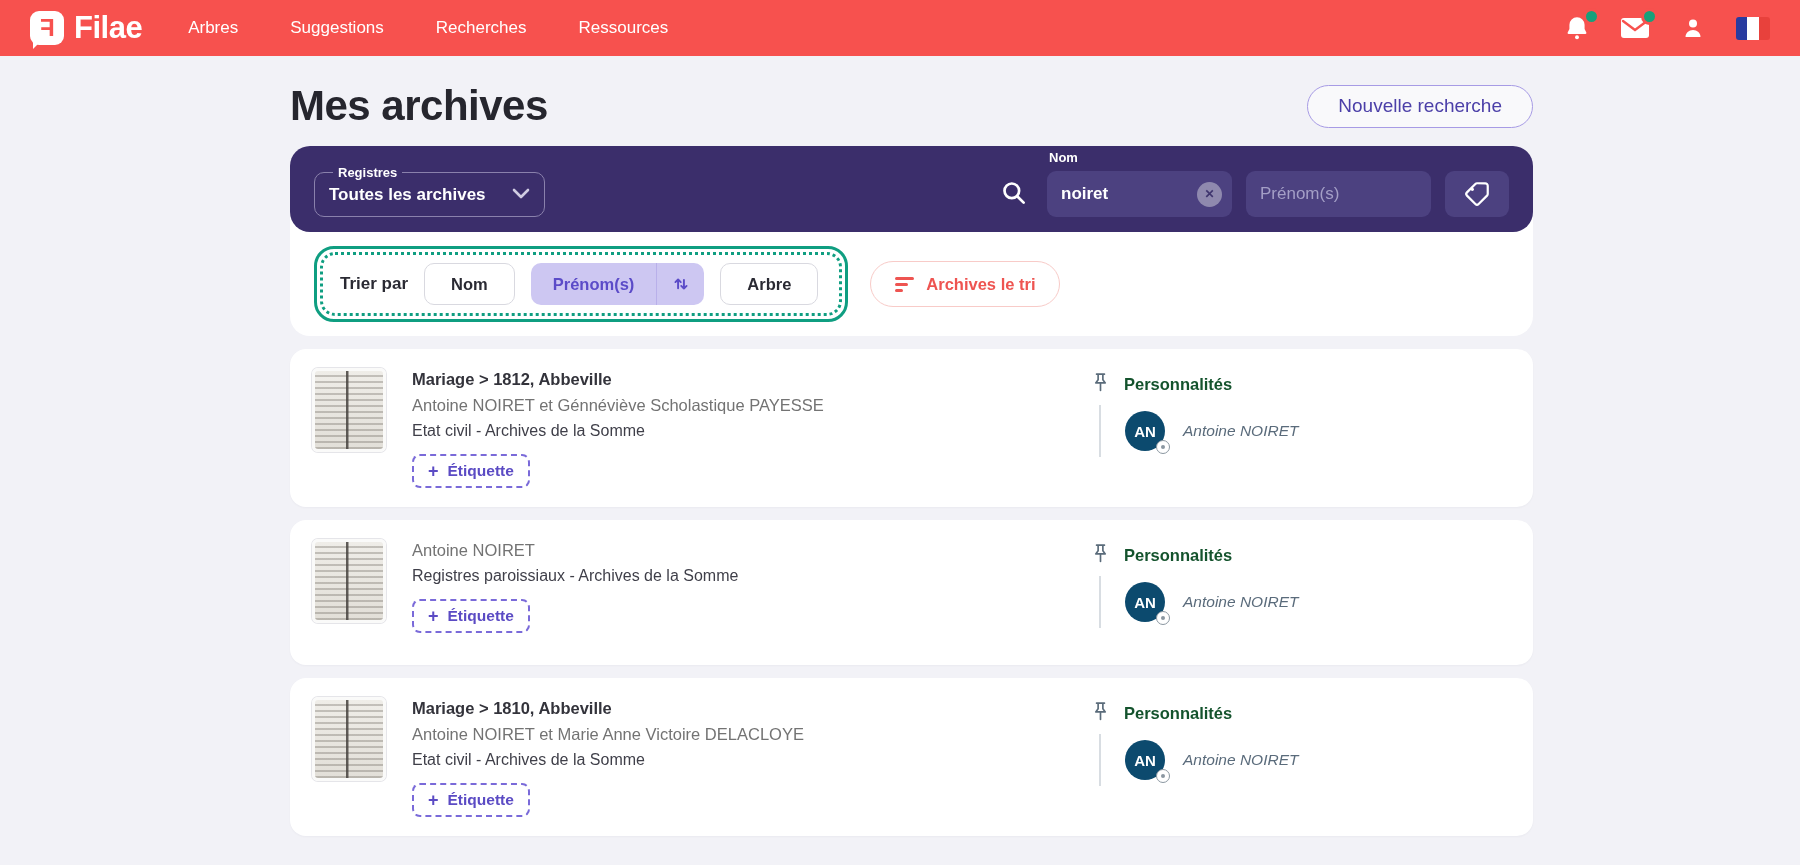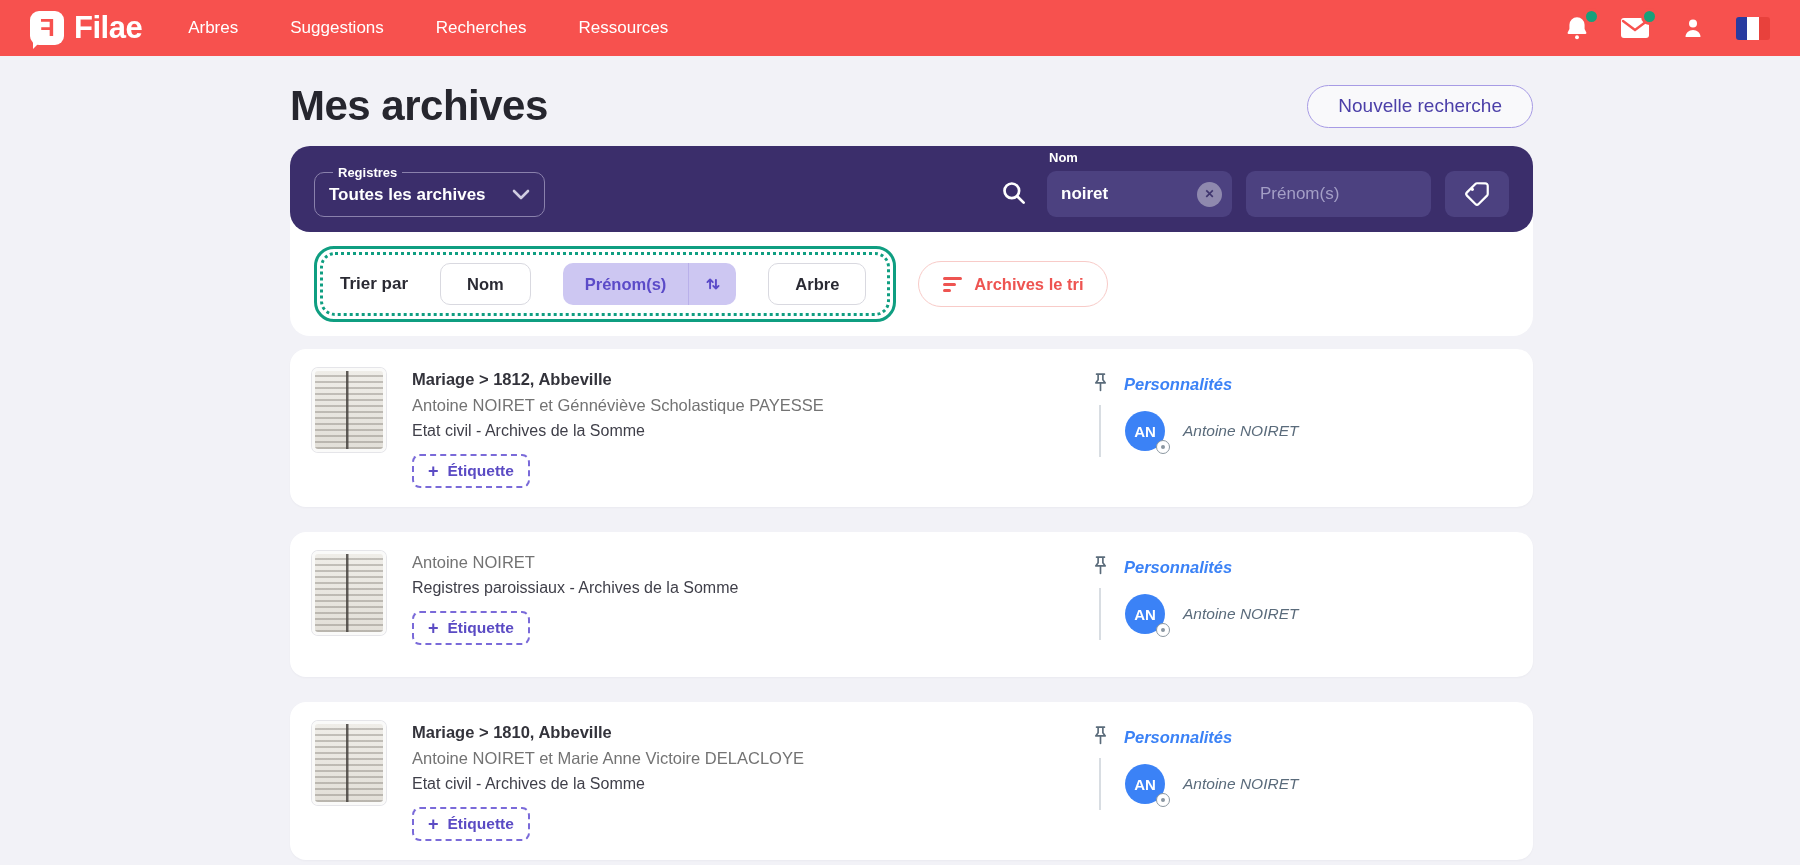--- a/index.html
+++ b/index.html
@@ -57,21 +57,21 @@
     background:#3B2E6B; border-radius:20px; height:86px;
     display:flex; align-items:center; padding:0 24px;
   }
   .archives-fieldset {
     border:1.5px solid #8A81AC; border-radius:10px;
     padding:5px 14px 11px 14px; min-width:230px; margin-top:4px; cursor:pointer;
   }
   .archives-fieldset legend {
     font-size:13px; font-weight:700; color:#fff; padding:0 5px; margin-left:4px;
   }
-  .archives-row { display:flex; align-items:center; gap:26px; }
+  .archives-row { display:flex; align-items:flex-start; gap:26px; }
   .archives-value { color:#fff; font-size:17px; font-weight:600; white-space:nowrap; }
   .chev { margin-left:auto; }
 
   .panel-top .grow { flex:1; }
   .search-ico-btn { background:none; border:none; cursor:pointer; margin-right:20px; transform:translateY(5px); }
   .dark-field {
     position:relative; width:185px; height:46px; background:#4C4180;
     border-radius:9px; display:flex; align-items:center;
     padding:0 10px 0 14px; transform:translateY(5px);
   }
@@ -92,21 +92,21 @@
     display:flex; align-items:center; justify-content:center; cursor:pointer;
     transform:translateY(5px);
   }
 
   
   .panel-bottom {
     height:104px; display:flex; align-items:center; padding:0 24px;
     border-radius:0 0 20px 20px;
   }
   .sort-group {
-    position:relative; display:flex; align-items:center; gap:32px;
+    position:relative; display:flex; align-items:center; gap:16px;
     padding:17px 30px 17px 26px;
   }
   .annotation, .annotation::after { position:absolute; pointer-events:none; border-radius:20px; }
   .annotation { inset:0; border:3px solid #0F9E81; }
   .annotation::after { content:""; inset:3px; border:3px dotted #0F9E81; border-radius:15px; }
   .sort-label { font-size:17px; font-weight:700; color:#2A2A33; }
   .sort-btn {
     height:42px; padding:0 26px; border-radius:10px; background:#fff;
     border:1.5px solid #D9D9E0; color:#2A2A33; font-size:16.5px; font-weight:600;
     font-family:inherit; cursor:pointer;
@@ -125,21 +125,21 @@
     margin-left:22px; height:46px; padding:0 24px; border-radius:23px;
     border:1.5px solid #F8CBC8; background:#fff; color:#EE5451;
     font-size:16.5px; font-weight:600; font-family:inherit; cursor:pointer;
     display:flex; align-items:center; gap:12px;
   }
   .clear-sort-ico { display:flex; flex-direction:column; gap:3px; }
   .clear-sort-ico i { height:3px; border-radius:2px; background:#EE5451; display:block; }
   .clear-sort-ico i:nth-child(1){width:19px;} .clear-sort-ico i:nth-child(2){width:13px;} .clear-sort-ico i:nth-child(3){width:8px;}
 
   
-  .results { margin-top:13px; display:flex; flex-direction:column; gap:25px; }
+  .results { margin-top:13px; display:flex; flex-direction:column; gap:13px; }
   .card {
     background:#fff; border-radius:16px; padding:19px 22px; min-height:145px;
     display:flex; box-shadow:0 1px 2px rgba(40,40,70,.04);
   }
   .thumb {
     width:74px; height:84px; border-radius:6px; margin-right:26px; flex:none; cursor:pointer;
     border:3px solid #FAFAF9;
     box-shadow:0 0 0 1px #E5E5E9;
     background:
       linear-gradient(90deg, transparent 0 45%, rgba(70,66,62,.85) 46% 48.5%, transparent 50% 100%),
@@ -152,26 +152,26 @@
   .card-source { font-size:16px; color:#3F3F49; margin-bottom:14px; }
   .tag-add-btn {
     display:inline-flex; align-items:center; gap:9px; height:34px; padding:0 14px;
     border:2px dashed #7A6AD9; border-radius:8px; background:#fff;
     color:#5B4BC4; font-size:15.5px; font-weight:600; font-family:inherit; cursor:pointer;
   }
   .tag-add-btn .plus { font-size:18px; font-weight:700; line-height:1; }
 
   .card-side { width:420px; flex:none; padding-top:4px; }
   .side-head { display:flex; align-items:center; gap:14px; }
-  .side-title { font-size:16.5px; font-weight:600; font-style:italic; color:#3b82f6; }
+  .side-title { font-size:16.5px; font-weight:600; color:#14532d; }
   .side-body { display:flex; align-items:center; margin-top:8px; }
   .vline { width:2px; height:52px; background:#D8DDE2; margin-left:8px; flex:none; }
   .avatar-wrap { position:relative; margin-left:24px; width:40px; height:40px; flex:none; cursor:pointer; }
   .avatar {
-    width:40px; height:40px; border-radius:50%; background:#3b82f6;
+    width:40px; height:40px; border-radius:50%; background:#0c4a6e;
     color:#fff; font-size:15px; font-weight:700;
     display:flex; align-items:center; justify-content:center;
   }
   .avatar-badge {
     position:absolute; right:-5px; bottom:-3px; width:14px; height:14px;
     border-radius:50%; background:#fff; border:1.5px solid #8B97A1;
     display:flex; align-items:center; justify-content:center;
   }
   .avatar-badge i { width:4px; height:4px; border-radius:50%; background:#8B97A1; }
   .person-name { margin-left:18px; font-size:15.5px; font-style:italic; color:#5A6B7B; cursor:pointer; }

